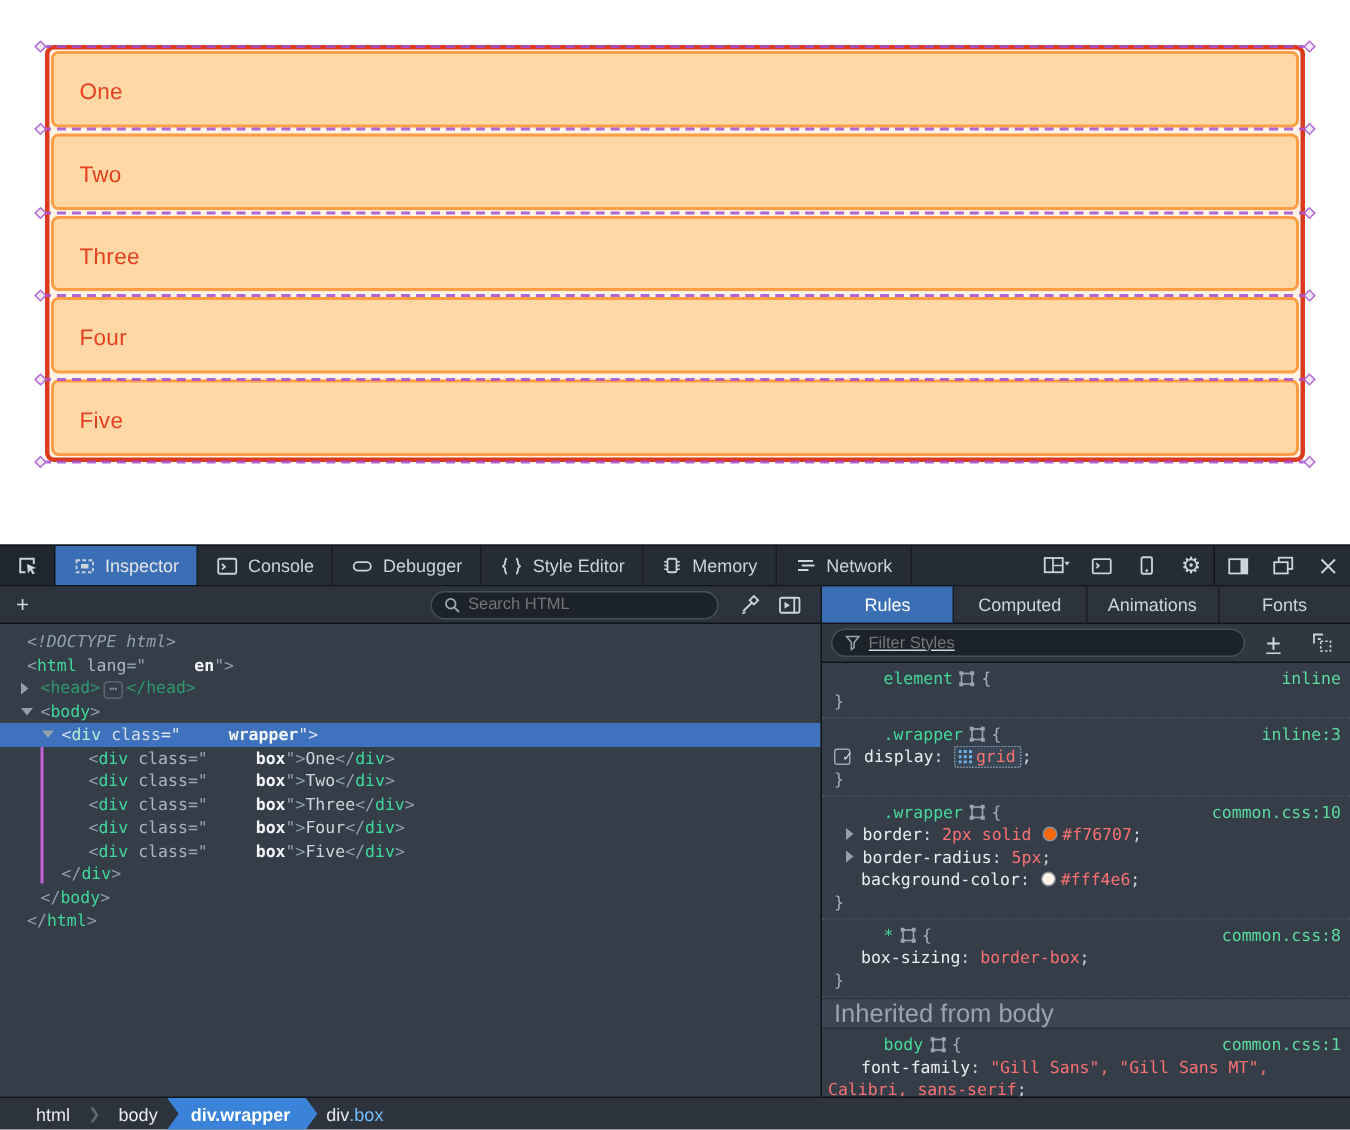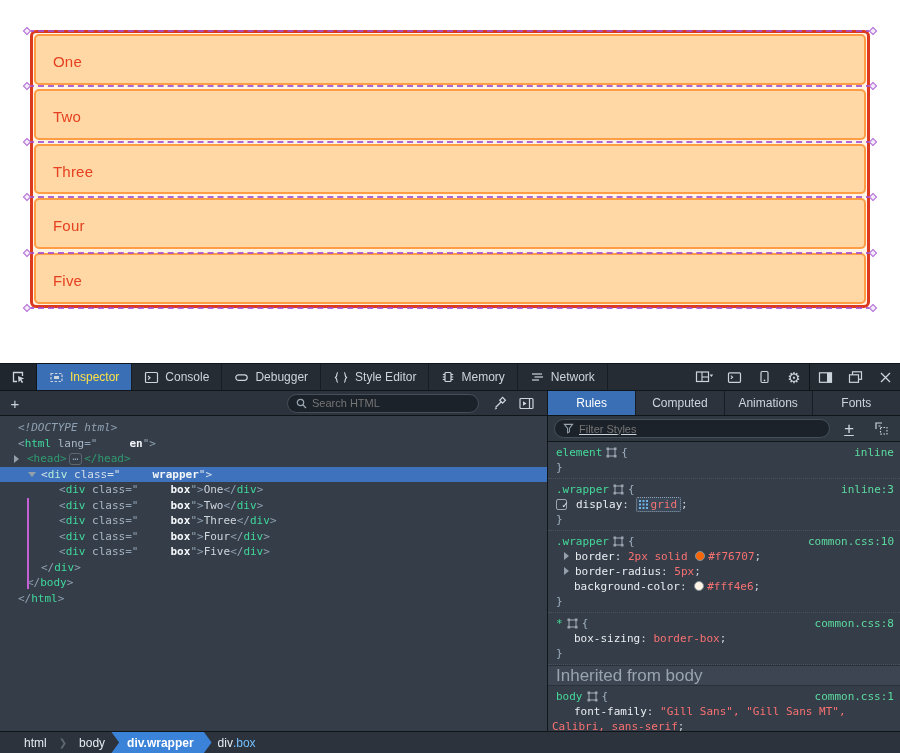--- a/index.html
+++ b/index.html
@@ -25,21 +25,21 @@
     display:flex; flex-direction:column; background:#353d49; color:#ccd4dc;
     font-size:12px; border-top:1px solid #10151a; }
 
   
   #tabbar { height:27px; flex:0 0 27px; background:#252c33; display:flex; align-items:stretch;
     border-bottom:1px solid #10151a; }
   .picker-btn { width:37px; display:flex; align-items:center; justify-content:center;
     border-right:1px solid #10151a; background:#20262d; }
   .dt-tab { display:flex; align-items:center; gap:6px; padding:0 12px;
     border-right:1px solid #171d23; color:#ccd4dc; cursor:default; white-space:nowrap; }
-  .dt-tab.active { background:#3a6fb5; color:#fde047; }
+  .dt-tab.active { background:#3a6fb5; color:#e5e5e5; }
   .dt-tab svg, .picker-btn svg { flex:0 0 auto; }
   #tab-icons { margin-left:auto; display:flex; align-items:center; }
   .tb-icon { width:30px; height:27px; display:flex; align-items:center; justify-content:center; }
   .tb-sep { width:1px; height:27px; background:#10151a; }
   .gear-glyph { font-size:15px; color:#ccd4dc; line-height:1; }
 
   
   #toolbar2 { height:25px; flex:0 0 25px; display:flex; align-items:stretch; background:#2c333d;
     border-bottom:1px solid #10151a; }
   #toolbar2-left { width:548px; display:flex; align-items:center; border-right:1px solid #10151a; }
@@ -80,21 +80,21 @@
   #rules-panel { flex:1; overflow:hidden; font-family:"DejaVu Sans Mono", monospace; font-size:11px;
     background:#353d49; display:flex; flex-direction:column; }
   #filter-row { height:26px; flex:0 0 26px; display:flex; align-items:center; padding:0 6px; gap:6px;
     background:#2f3741; border-bottom:1px solid #10151a;text-decoration:underline; }
   .filter-pill { flex:1; height:19px; background:#1c2229; border:1px solid #454e59; border-radius:10px;
     display:flex; align-items:center; padding:0 8px; gap:5px; }
   .filter-pill input { background:transparent; border:0; outline:0; color:#9aa5b0; font-size:11px; width:100%;
     font-family:"Liberation Sans",sans-serif; }
   .rule-block { padding:3px 0 3px 0; border-bottom:1px dotted #49525f; position:relative; }
   .rule-line { position:relative; line-height:15px; padding-left:8px; padding-right:6px; }
-  .rule-sel { color:#45d999; }
+  .rule-sel { color:#45d999;margin-left:33px; }
   .rule-brace { color:#9fb0bf; }
   .rule-link { position:absolute; right:6px; top:0; color:#5cdb9f; }
   .prop { line-height:15px; padding-left:4px; text-indent:22px; color:#e9eef2; }
   .prop.has-check { text-indent:4px; }
   .prop.has-exp { text-indent:12px; }
   .prop-name { color:#e9eef2; }
   .prop-colon, .prop-semi { color:#ccd3da; }
   .prop-val { color:#f97171; }
   .swatch { display:inline-block; width:10px; height:10px; border-radius:50%; border:1px solid #85929e;
     vertical-align:-1px; margin:0 3px 0 1px; }
@@ -308,20 +308,21 @@
           <div class="sb-tab">Fonts</div>
         </div>
     </div>
 
     <div id="content">
       <div id="markup-panel">
         <div id="markup-lines">
             <div class="m-line" style="padding-left: 18px;"><span class="tok-doctype">&lt;!DOCTYPE html&gt;</span></div>
             <div class="m-line" style="padding-left: 18px;"><span class="tok-brk">&lt;</span><span class="tok-tag">html</span><span class="tok-attr"> lang</span><span class="tok-brk">="</span><span class="tok-val">en</span><span class="tok-brk">"&gt;</span></div>
             <div class="m-line" style="padding-left: 27px;"><span class="twisty right" style="left: 14px;"></span><span class="tok-dimtag">&lt;head&gt;</span><span class="tok-badge">⋯</span><span class="tok-dimtag">&lt;/head&gt;</span></div>
+            <div class="m-line" style="padding-left: 27px;"><span class="twisty down" style="left: 14px;"></span><span class="tok-brk">&lt;</span><span class="tok-tag">body</span><span class="tok-brk">&gt;</span></div>
             <div class="m-line sel" style="padding-left: 41px;"><span class="twisty down" style="left: 28px;"></span><span class="tok-brk">&lt;</span><span class="tok-tag">div</span><span class="tok-attr"> class</span><span class="tok-brk">="</span><span class="tok-val">wrapper</span><span class="tok-brk">"&gt;</span></div>
             <div class="m-line" style="padding-left: 59px;"><span class="tok-brk">&lt;</span><span class="tok-tag">div</span><span class="tok-attr"> class</span><span class="tok-brk">="</span><span class="tok-val">box</span><span class="tok-brk">"&gt;</span><span class="tok-txt">One</span><span class="tok-brk">&lt;/</span><span class="tok-tag">div</span><span class="tok-brk">&gt;</span></div>
             <div class="m-line" style="padding-left: 59px;"><span class="tok-brk">&lt;</span><span class="tok-tag">div</span><span class="tok-attr"> class</span><span class="tok-brk">="</span><span class="tok-val">box</span><span class="tok-brk">"&gt;</span><span class="tok-txt">Two</span><span class="tok-brk">&lt;/</span><span class="tok-tag">div</span><span class="tok-brk">&gt;</span></div>
             <div class="m-line" style="padding-left: 59px;"><span class="tok-brk">&lt;</span><span class="tok-tag">div</span><span class="tok-attr"> class</span><span class="tok-brk">="</span><span class="tok-val">box</span><span class="tok-brk">"&gt;</span><span class="tok-txt">Three</span><span class="tok-brk">&lt;/</span><span class="tok-tag">div</span><span class="tok-brk">&gt;</span></div>
             <div class="m-line" style="padding-left: 59px;"><span class="tok-brk">&lt;</span><span class="tok-tag">div</span><span class="tok-attr"> class</span><span class="tok-brk">="</span><span class="tok-val">box</span><span class="tok-brk">"&gt;</span><span class="tok-txt">Four</span><span class="tok-brk">&lt;/</span><span class="tok-tag">div</span><span class="tok-brk">&gt;</span></div>
             <div class="m-line" style="padding-left: 59px;"><span class="tok-brk">&lt;</span><span class="tok-tag">div</span><span class="tok-attr"> class</span><span class="tok-brk">="</span><span class="tok-val">box</span><span class="tok-brk">"&gt;</span><span class="tok-txt">Five</span><span class="tok-brk">&lt;/</span><span class="tok-tag">div</span><span class="tok-brk">&gt;</span></div>
             <div class="m-line" style="padding-left: 41px;"><span class="tok-brk">&lt;/</span><span class="tok-tag">div</span><span class="tok-brk">&gt;</span></div>
             <div class="m-line" style="padding-left: 27px;"><span class="tok-brk">&lt;/</span><span class="tok-tag">body</span><span class="tok-brk">&gt;</span></div>
             <div class="m-line" style="padding-left: 18px;"><span class="tok-brk">&lt;/</span><span class="tok-tag">html</span><span class="tok-brk">&gt;</span></div>
           </div>

